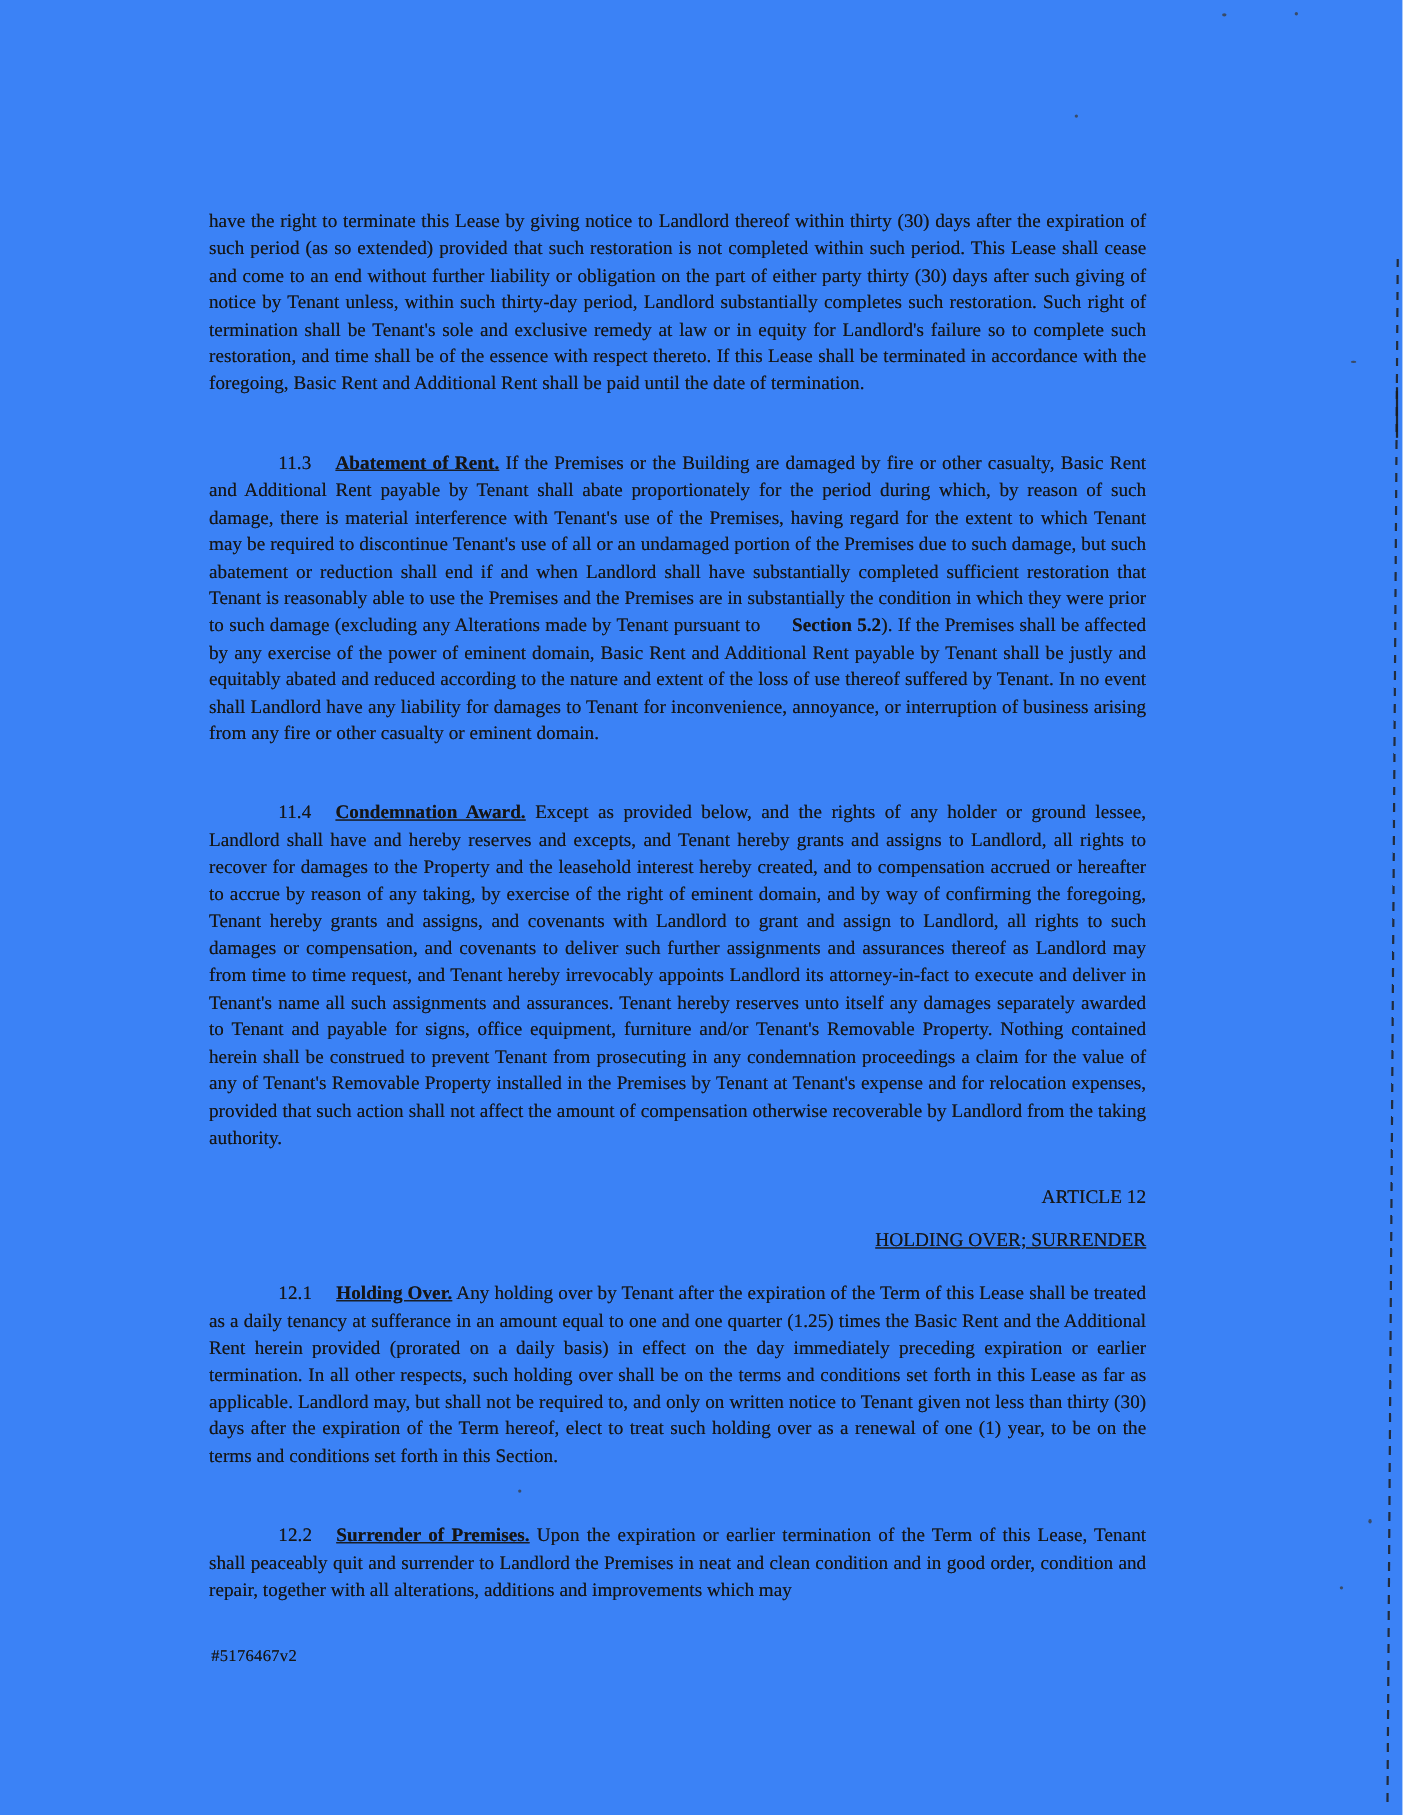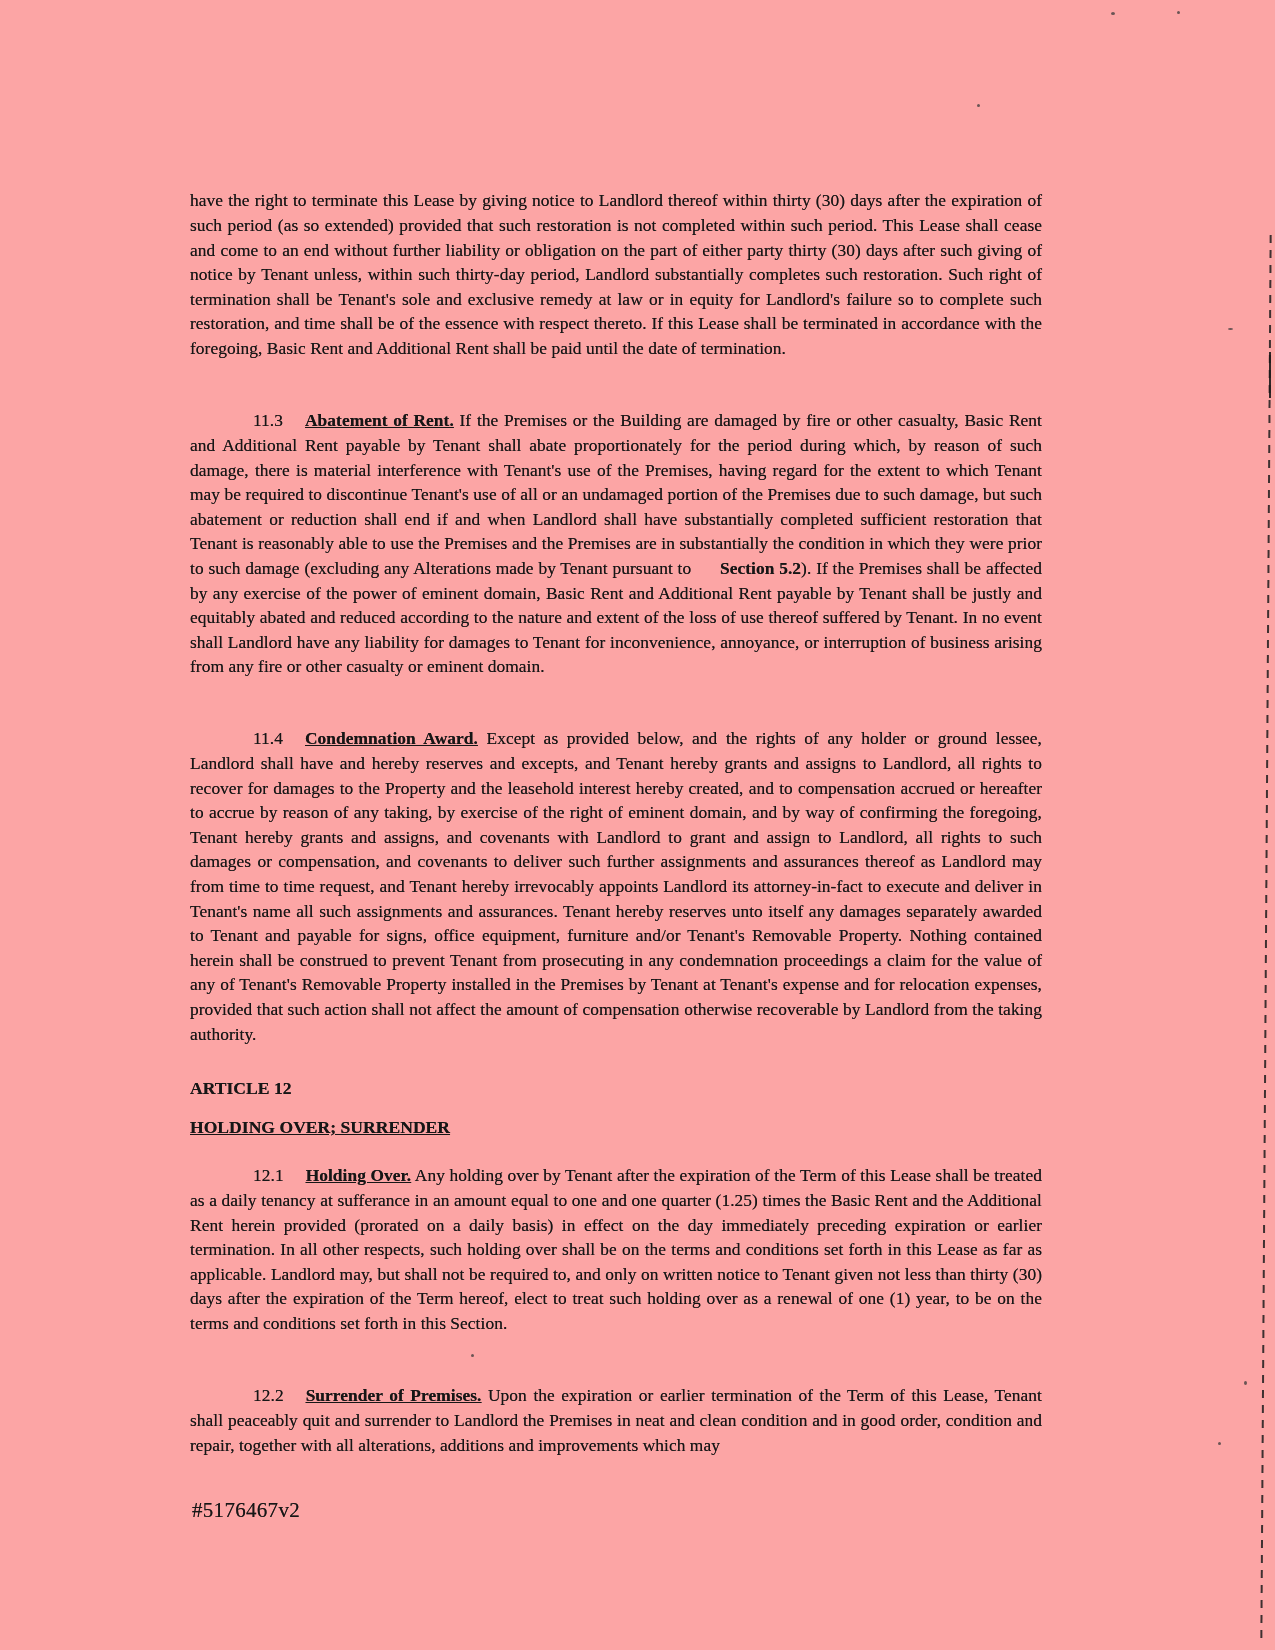--- a/index.html
+++ b/index.html
@@ -1,20 +1,20 @@
 <!DOCTYPE html>
 <html><head>
 <meta charset="utf-8">
 <style>
   html, body { margin: 0; padding: 0; background: #ffffff; }
   .page {
     position: relative;
     width: 1275px;
     height: 1650px;
-    background: #fca5a5;
+    background: #3b82f6;
     overflow: hidden;
     font-family: "Liberation Serif", serif;
     color: #161616;
   }
   .block {
     position: absolute;
     left: 190px;
     width: 852px;
     font-size: 17.4px;
     line-height: 24.6px;
@@ -24,32 +24,32 @@
   }
   .sec { text-indent: 48px; }
   .num { font-weight: 400; margin-left: 15px; }
   .tab { display: inline-block; width: 22px; }
   .head { font-weight: 700; text-decoration: underline; }
   .boldref { font-weight: 700; margin-left: 24px; }
   .article {
     position: absolute;
     left: 190px;
     width: 852px;
-    text-align: left;
-    font-weight: 700;
+    text-align: right;
+    font-weight: 400;
     font-size: 17.6px;
     line-height: 25px;
     text-shadow: 0 0 0.6px rgba(25,25,25,0.72);
   }
   .article .u { text-decoration: underline; margin-top: 14px; }
   .footer-ref {
     position: absolute;
     left: 192px;
     top: 1498px;
-    font-size: 21px;
+    font-size: 15px;
     letter-spacing: 0.3px;
     text-shadow: 0 0 0.6px rgba(25,25,25,0.7);
   }
   .scanline {
     position: absolute;
     left: 1265px;
     top: 235px;
     width: 2px;
     height: 1405px;
     background: repeating-linear-gradient(to bottom, #1c1c1c 0 8px, transparent 8px 15px);

